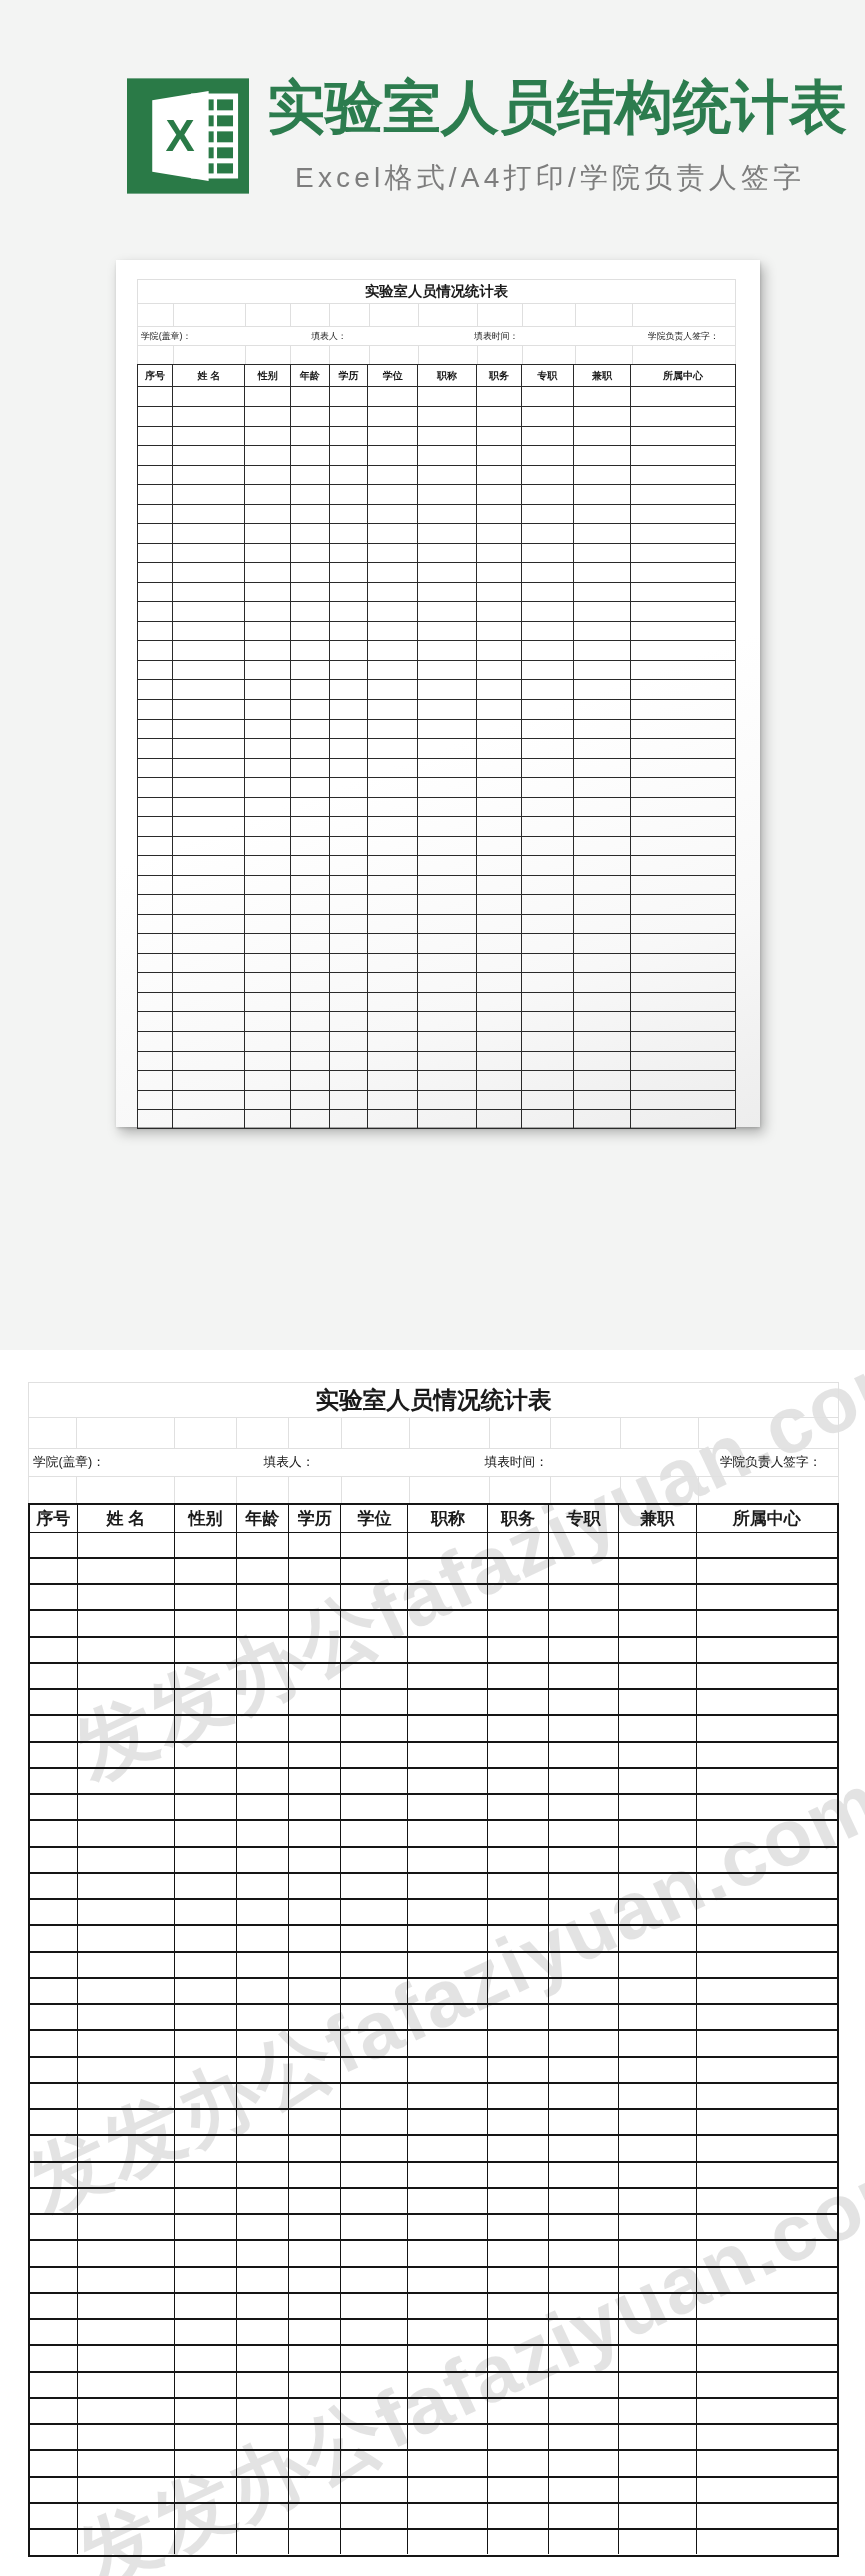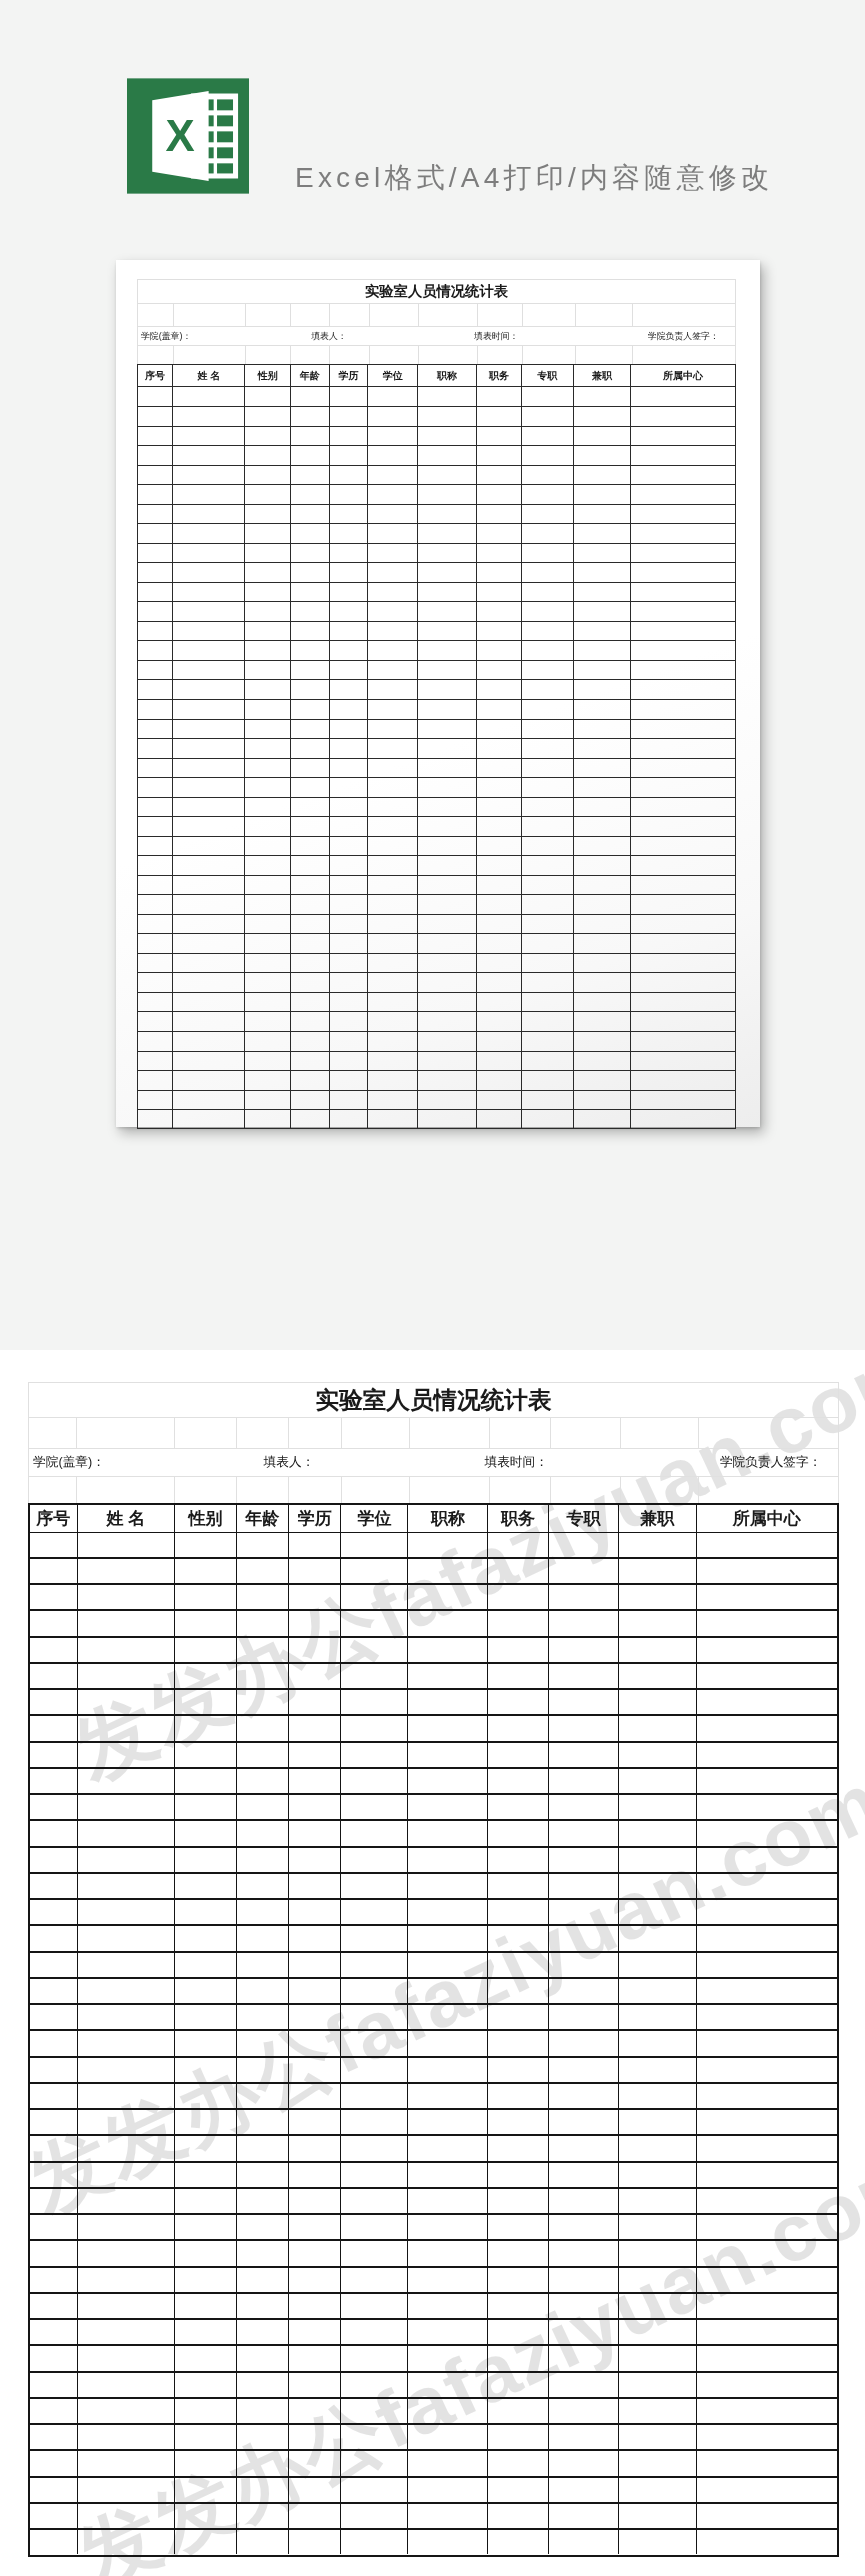--- a/index.html
+++ b/index.html
@@ -112,21 +112,22 @@
         <rect x="82" y="63" width="21" height="13"></rect>
           <rect x="107" y="63" width="19" height="13"></rect>
         <rect x="82" y="82" width="21" height="13"></rect>
           <rect x="107" y="82" width="19" height="13"></rect>
         <rect x="82" y="101" width="21" height="12"></rect>
           <rect x="107" y="101" width="19" height="12"></rect>
       </g>
       <polygon points="30,26 97,15 97,122 30,111" fill="#ffffff"></polygon>
       <text x="63" y="86" font-size="52" font-weight="bold" fill="#2a7a47" text-anchor="middle" font-family="Liberation Sans, sans-serif">X</text>
     </svg>
-    <div class="banner-subtitle" style="color: rgb(125, 125, 125);">Excel格式/A4打印/内容随意修改</div>
+    <div class="banner-title" style="color: rgb(44, 124, 78);">实验室人员结构统计表</div>
+    <div class="banner-subtitle" style="color: rgb(125, 125, 125);">Excel格式/A4打印/学院负责人签字</div>
   </div>
 
   <div class="page">
     <div class="sheet sheet--preview">
       <div class="sheet-title">实验室人员情况统计表</div>
       <div class="filler filler-1">
           <div class="fcell" style="width: 5.9%;"></div>
           <div class="fcell" style="width: 12.1%;"></div>
           <div class="fcell" style="width: 7.6%;"></div>
           <div class="fcell" style="width: 6.5%;"></div>

